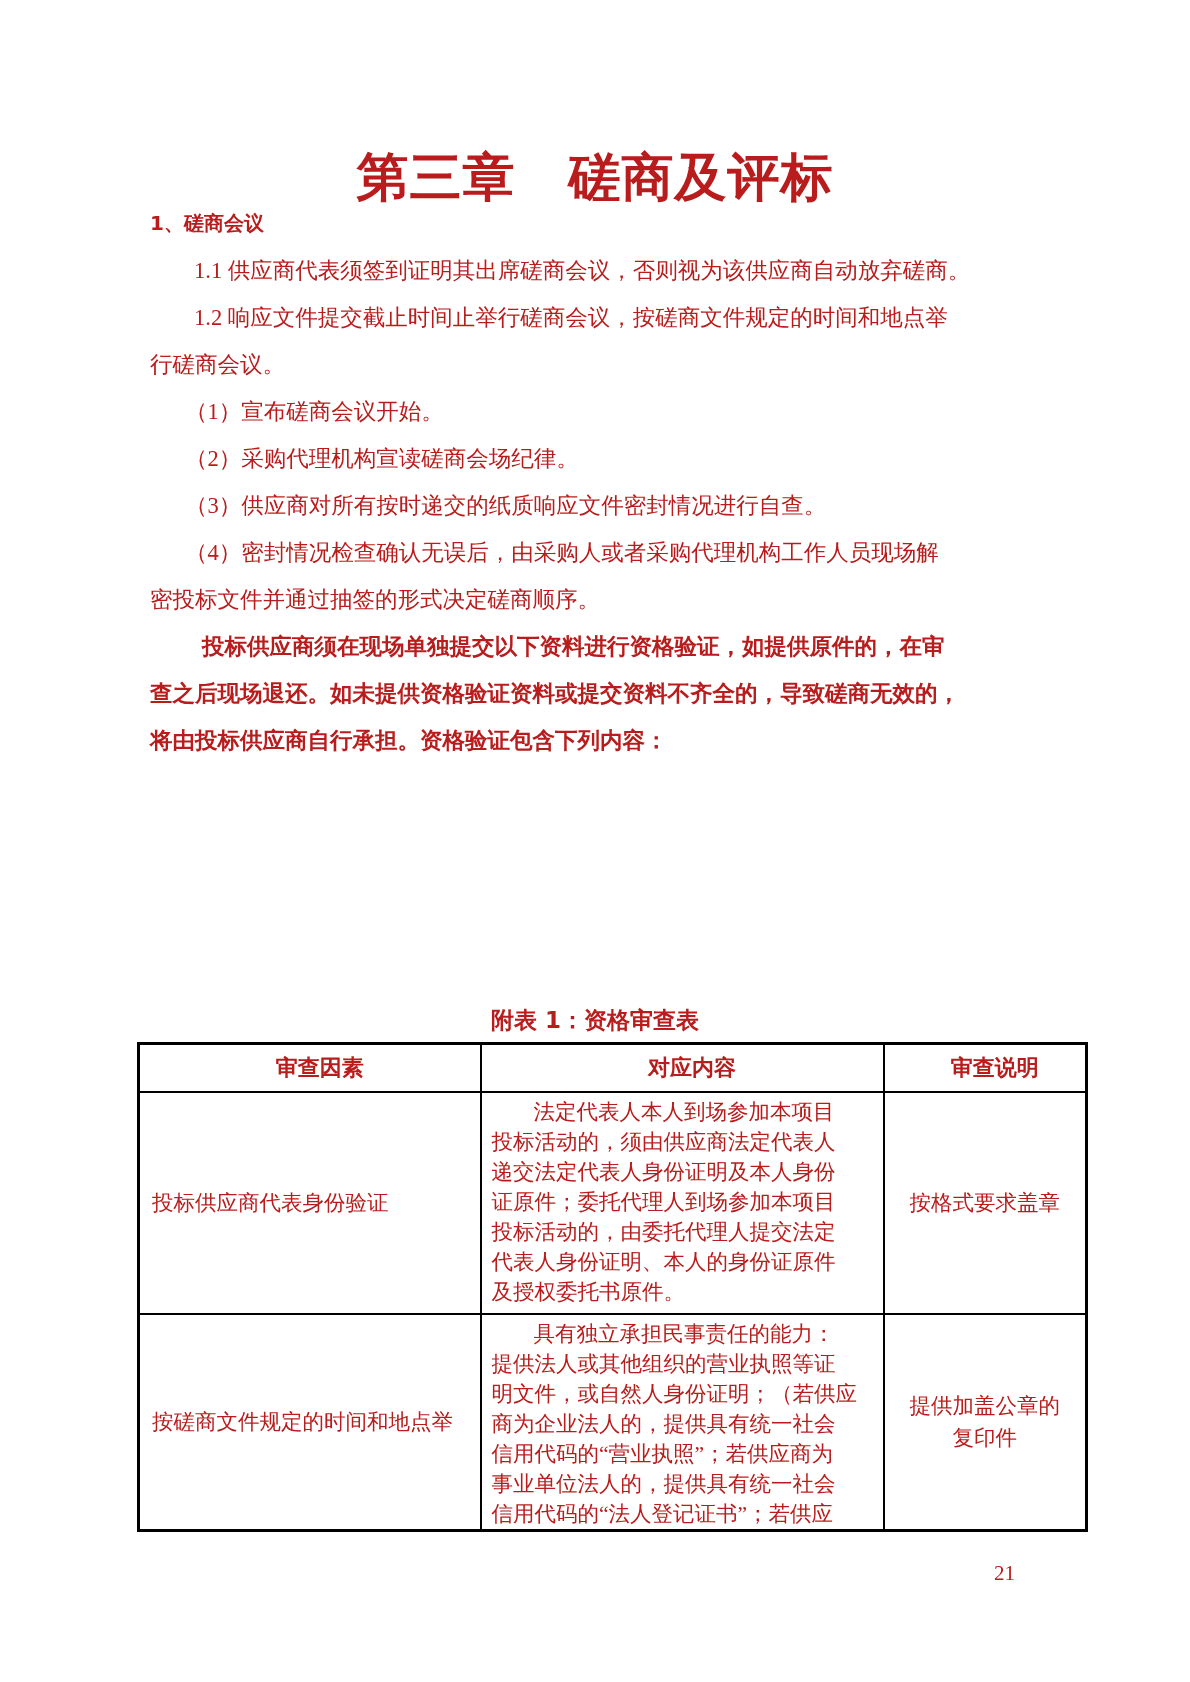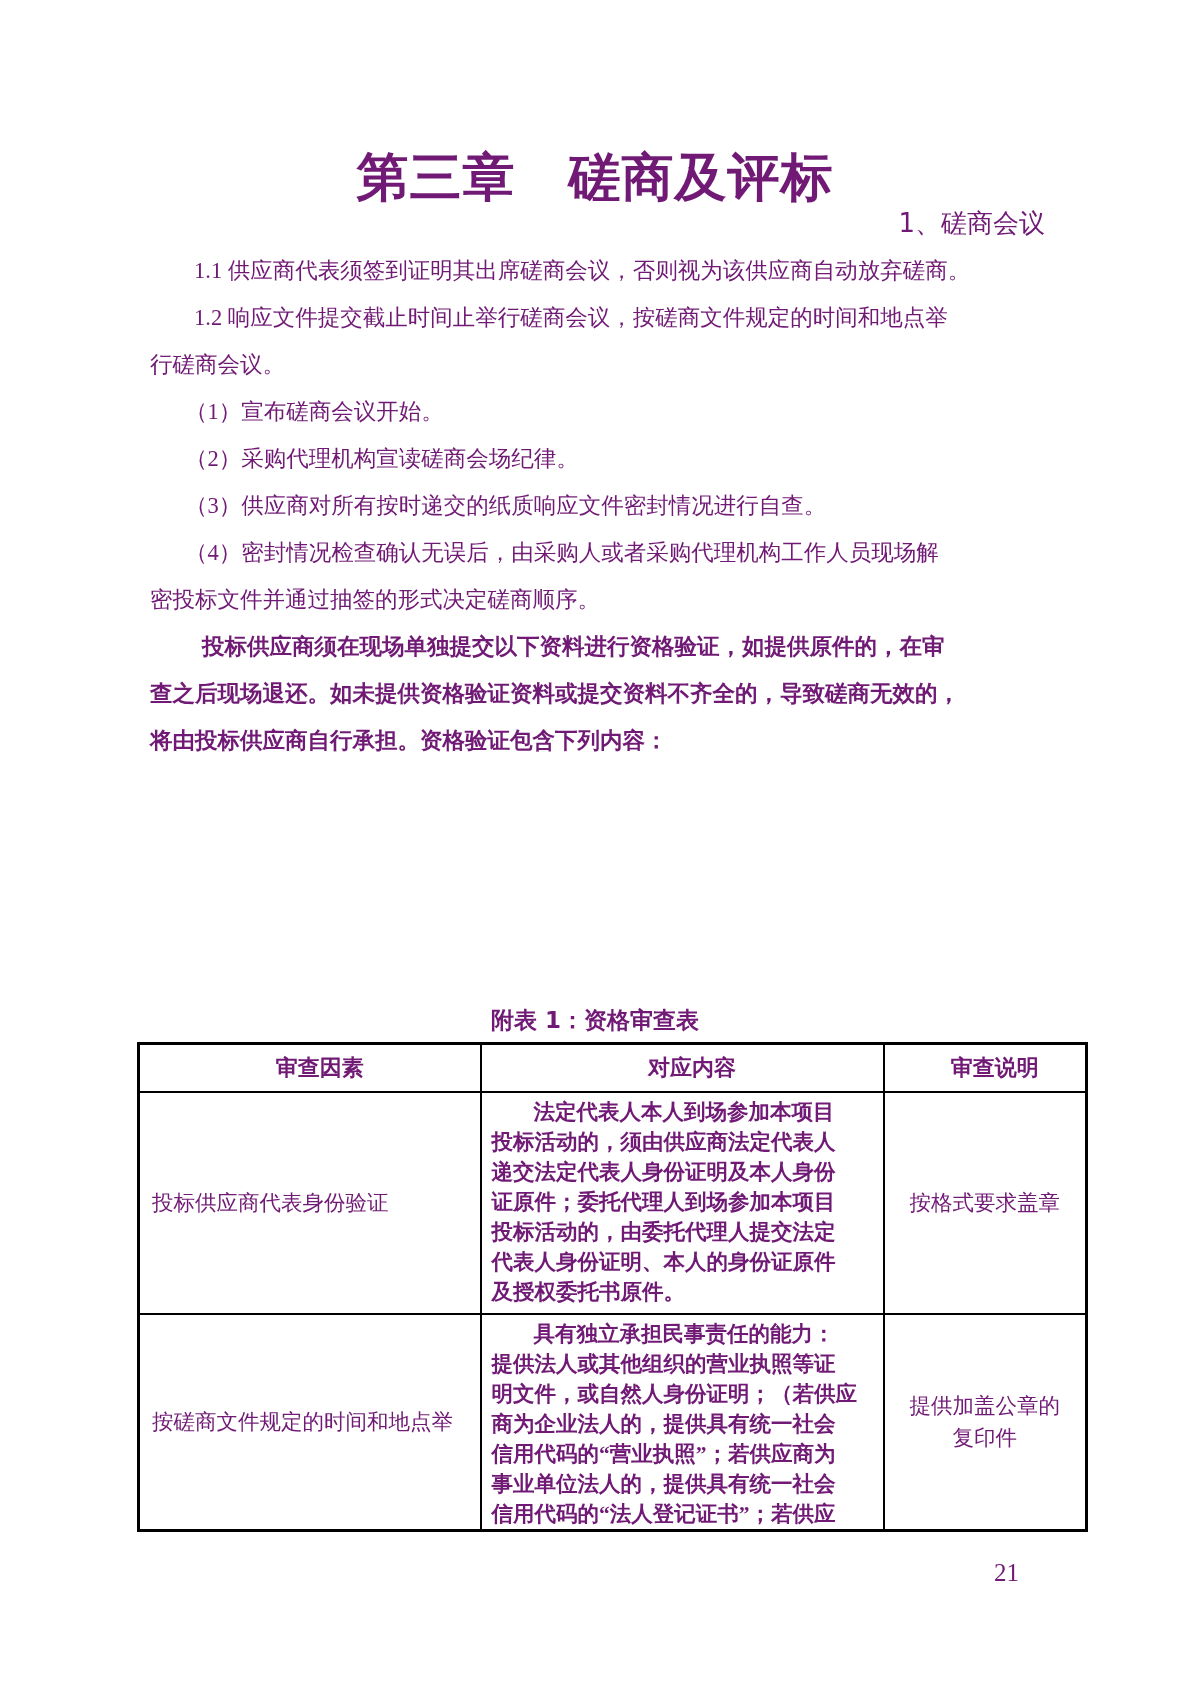--- a/index.html
+++ b/index.html
@@ -1,33 +1,32 @@
 <!DOCTYPE html>
 <html><head>
 <meta charset="utf-8">
 <style>
   html,body{margin:0;padding:0;background:#ffffff;}
   .page{
-    position:relative;width:1190px;height:1682px;background:#ffffff;color:#701a75;
+    position:relative;width:1190px;height:1682px;background:#ffffff;color:#b91c1c;
     font-family:"Liberation Serif","DejaVu Sans",serif;overflow:hidden;border-radius:24px;
   }
   .doc-title{
     position:absolute;top:148px;left:0;width:100%;margin:0;
     text-align:center;font-size:52px;font-weight:bold;line-height:58px;
     font-family:"DejaVu Sans","Liberation Sans",sans-serif;letter-spacing:1px;
   }
   .body-text{
     position:absolute;top:200px;left:150px;width:895px;
     font-size:22.5px;line-height:47px;
   }
   .body-text p{margin:0;white-space:pre-line;}
   .sec-heading{
-    font-weight:normal;font-size:26px;
+    font-weight:bold;font-size:20px;
     font-family:"DejaVu Sans","Liberation Sans",sans-serif;
-    text-align:right;
   }
   .indent2{text-indent:44px;}
   .indent-step{text-indent:35px;}
   .notice{
     font-weight:bold;text-indent:52px;
     font-family:"DejaVu Sans","Liberation Sans",sans-serif;
   }
   .table-caption{
     position:absolute;top:1002px;left:0;width:100%;margin:0;
     text-align:center;font-weight:bold;font-size:23px;line-height:36px;
@@ -44,24 +43,24 @@
   .qual-table col.c3{width:203px;}
   .qual-table th{
     height:46px;font-weight:bold;text-align:center;vertical-align:middle;
     font-size:22px;font-family:"DejaVu Sans","Liberation Sans",sans-serif;padding-left:20px;
   }
   .qual-table tr.r1{height:222px;}
   .qual-table tr.r2{height:215px;}
   td.cell-factor{text-align:left;vertical-align:middle;padding:0 20px 0 12px;line-height:30px;}
   td.cell-content{
     text-align:left;vertical-align:top;padding:4px 8px 0 10px;
-    line-height:30px;white-space:pre-line;text-indent:42px;overflow:hidden;font-weight:bold;
+    line-height:30px;white-space:pre-line;text-indent:42px;overflow:hidden;
   }
   td.cell-note{text-align:center;vertical-align:middle;white-space:pre-line;line-height:32px;padding:12px 4px;}
-  .page-number{position:absolute;top:1558px;left:994px;font-size:25px;line-height:30px;}
+  .page-number{position:absolute;top:1558px;left:994px;font-size:21px;line-height:30px;}
 </style>
 </head>
 <body>
 
 <div class="page">
 
   <h1 class="doc-title">第三章　磋商及评标</h1>
 
   <div class="body-text">
     <p class="sec-heading">1、磋商会议</p>

